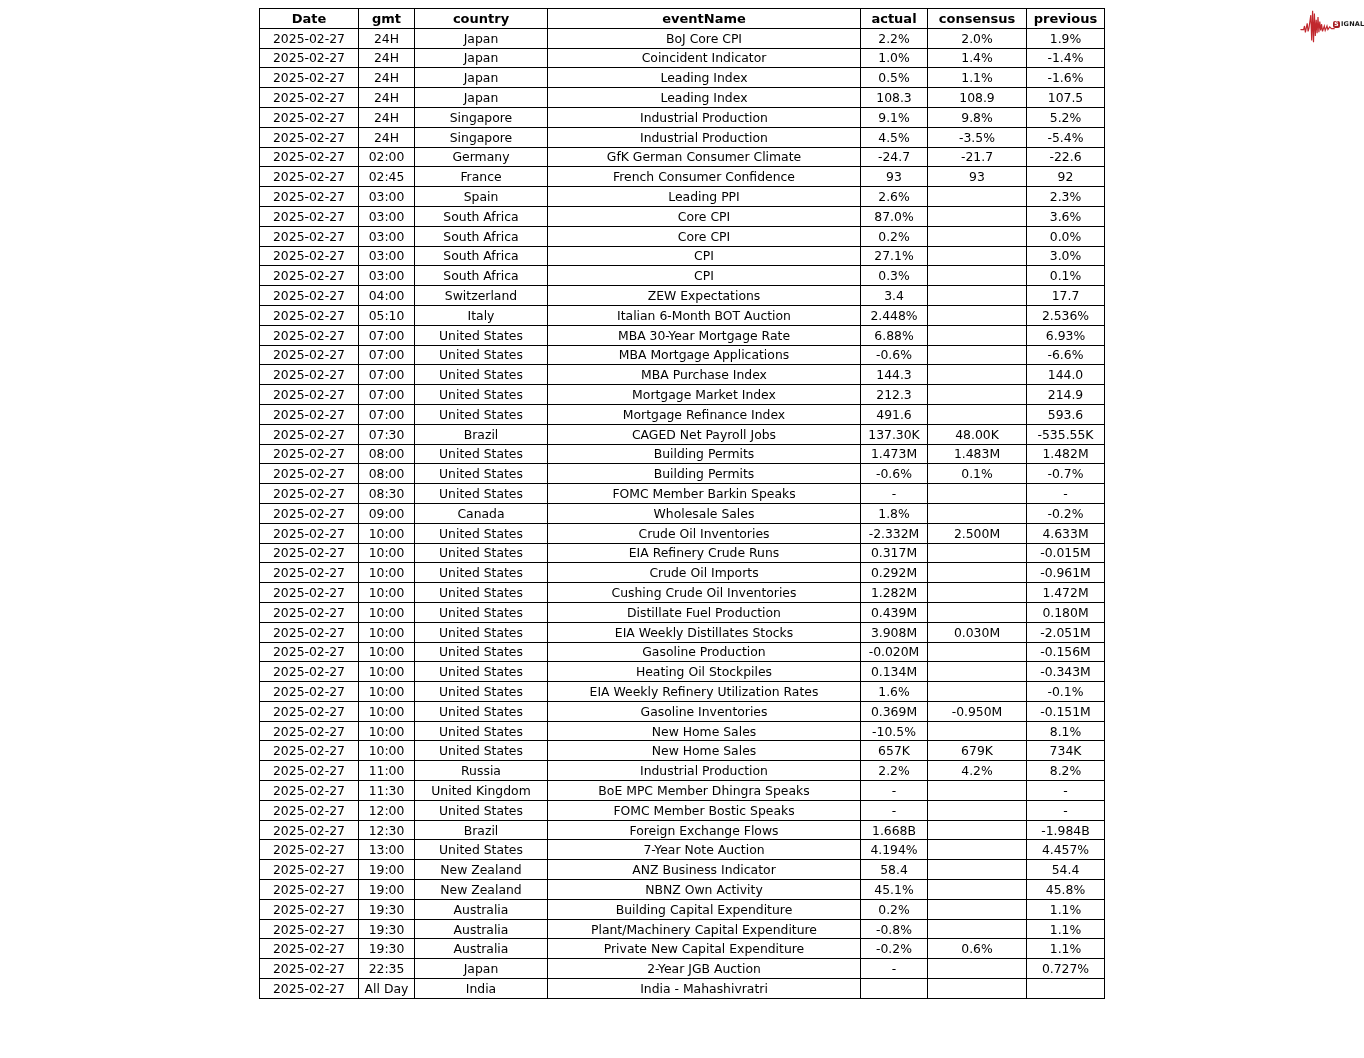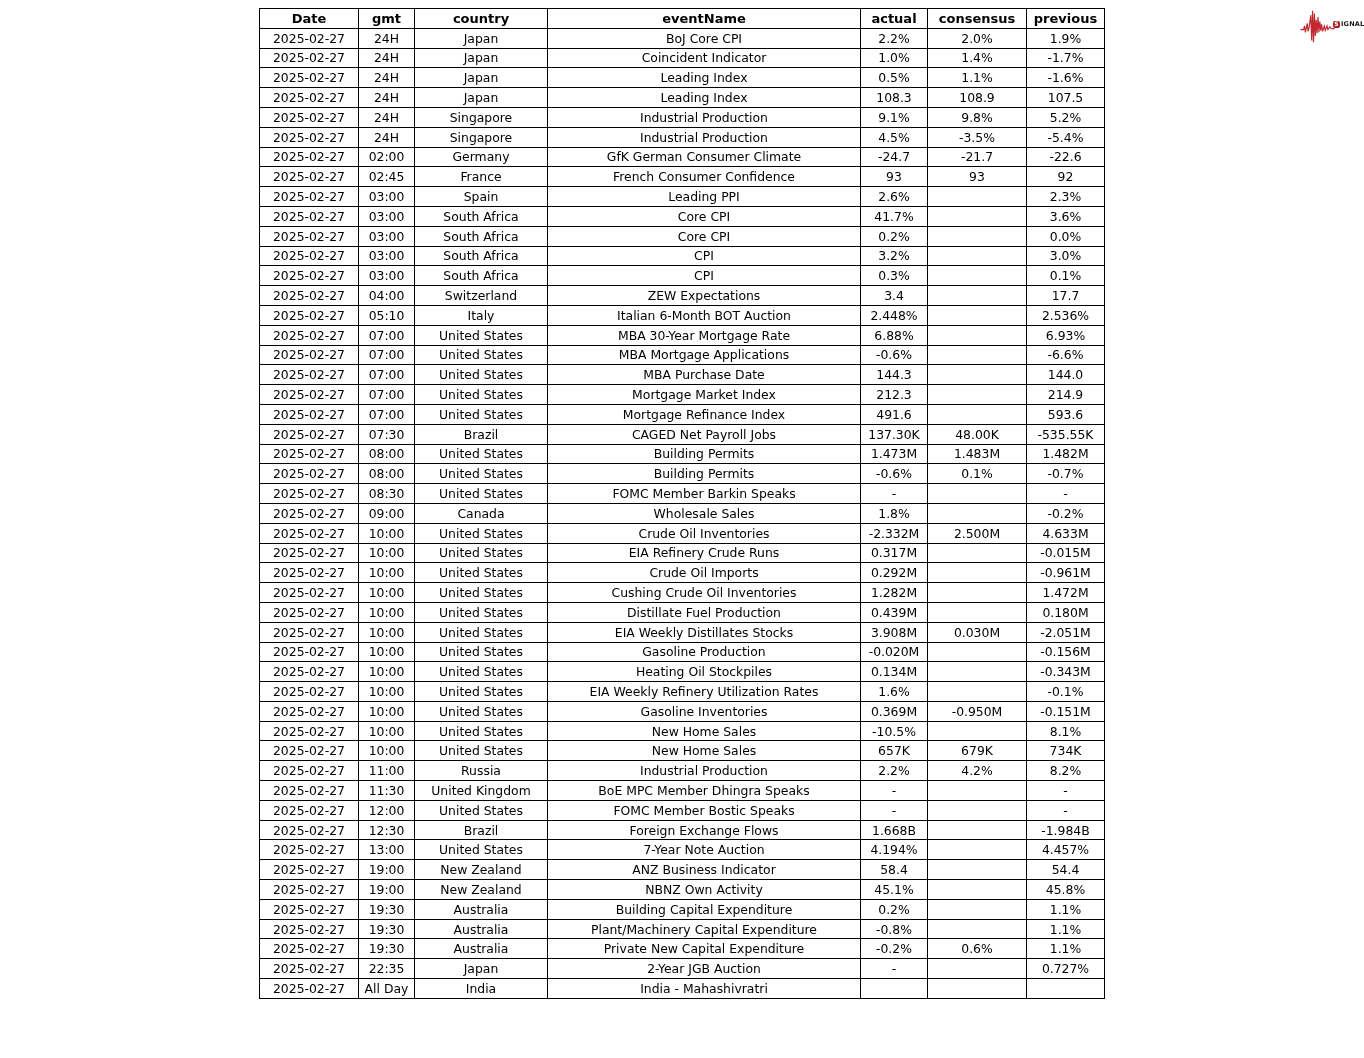--- a/index.html
+++ b/index.html
@@ -121,21 +121,21 @@
           <td>2.0%</td>
           <td>1.9%</td>
         </tr>
         <tr>
           <td>2025-02-27</td>
           <td>24H</td>
           <td>Japan</td>
           <td>Coincident Indicator</td>
           <td>1.0%</td>
           <td>1.4%</td>
-          <td>-1.7%</td>
+          <td>-1.4%</td>
         </tr>
         <tr>
           <td>2025-02-27</td>
           <td>24H</td>
           <td>Japan</td>
           <td>Leading Index</td>
           <td>0.5%</td>
           <td>1.1%</td>
           <td>-1.6%</td>
         </tr>
@@ -191,39 +191,39 @@
           <td>Leading PPI</td>
           <td>2.6%</td>
           <td></td>
           <td>2.3%</td>
         </tr>
         <tr>
           <td>2025-02-27</td>
           <td>03:00</td>
           <td>South Africa</td>
           <td>Core CPI</td>
-          <td>41.7%</td>
+          <td>87.0%</td>
           <td></td>
           <td>3.6%</td>
         </tr>
         <tr>
           <td>2025-02-27</td>
           <td>03:00</td>
           <td>South Africa</td>
           <td>Core CPI</td>
           <td>0.2%</td>
           <td></td>
           <td>0.0%</td>
         </tr>
         <tr>
           <td>2025-02-27</td>
           <td>03:00</td>
           <td>South Africa</td>
           <td>CPI</td>
-          <td>3.2%</td>
+          <td>27.1%</td>
           <td></td>
           <td>3.0%</td>
         </tr>
         <tr>
           <td>2025-02-27</td>
           <td>03:00</td>
           <td>South Africa</td>
           <td>CPI</td>
           <td>0.3%</td>
           <td></td>
@@ -262,21 +262,21 @@
           <td>United States</td>
           <td>MBA Mortgage Applications</td>
           <td>-0.6%</td>
           <td></td>
           <td>-6.6%</td>
         </tr>
         <tr>
           <td>2025-02-27</td>
           <td>07:00</td>
           <td>United States</td>
-          <td>MBA Purchase Date</td>
+          <td>MBA Purchase Index</td>
           <td>144.3</td>
           <td></td>
           <td>144.0</td>
         </tr>
         <tr>
           <td>2025-02-27</td>
           <td>07:00</td>
           <td>United States</td>
           <td>Mortgage Market Index</td>
           <td>212.3</td>

